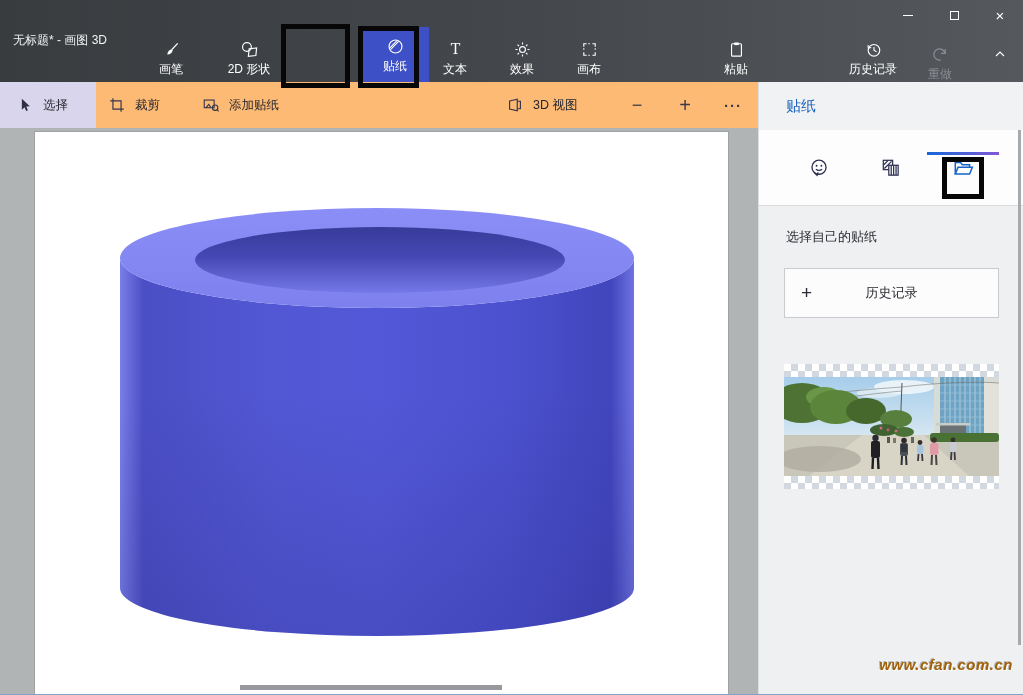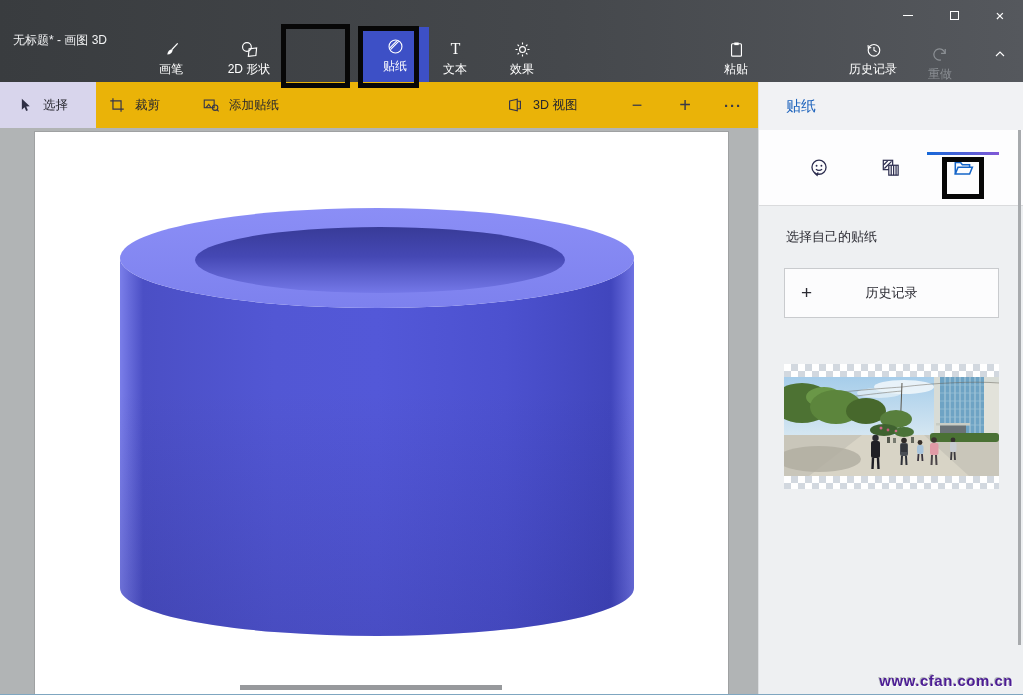--- a/index.html
+++ b/index.html
@@ -23,21 +23,21 @@
         align-items:center;justify-content:center;gap:4px;color:#fff;font-size:12px;}
   .rbtn svg{width:19px;height:19px;display:block;}
   .rbtn .lbl{line-height:1;white-space:nowrap;}
   .rbtn.sel{top:27px;height:55px;width:68px;background:#3d50c6;}
   .rbtn.disabled{color:#8a8e93;justify-content:flex-end;}
   .chev{position:absolute;top:40px;left:986px;width:28px;height:28px;display:flex;
         align-items:center;justify-content:center;}
   
   .ann{position:absolute;border:5px solid #070707;pointer-events:none;z-index:50;}
   
-  .subbar{position:absolute;left:0;top:82px;width:1023px;height:46px;background:#eab308;padding-left:28px;}
+  .subbar{position:absolute;left:0;top:82px;width:1023px;height:46px;background:#fdba74;padding-left:28px;}
   .sbtn{position:absolute;top:0;height:46px;display:flex;align-items:center;gap:9px;
         font-size:12.5px;color:#26262e;}
   .sbtn svg{width:18px;height:18px;display:block;}
   .sbtn.active{background:#d8d5ec;}
   .zbtn{position:absolute;top:0;height:46px;width:40px;display:flex;align-items:center;
         justify-content:center;color:#3a3a48;}
   
   .workspace{position:absolute;left:0;top:128px;width:758px;height:567px;background:#b1b4b5;}
   .canvas{position:absolute;left:35px;top:4px;width:693px;height:563px;background:#fff;
           box-shadow:0 0 0 1px rgba(0,0,0,.10);}
@@ -61,22 +61,22 @@
          border:1px solid #c9cbce;display:flex;align-items:center;justify-content:center;
          font-size:13px;color:#2b2b33;}
   .p-add .plus{position:absolute;left:16px;font-size:19px;color:#2b2b33;}
   .thumb{position:absolute;left:25px;top:282px;width:215px;height:125px;background:#fff;
          background-image:
            linear-gradient(45deg,#d2d8df 25%,transparent 25%,transparent 75%,#d2d8df 75%),
            linear-gradient(45deg,#d2d8df 25%,transparent 25%,transparent 75%,#d2d8df 75%);
          background-size:14px 14px;background-position:0 0,7px 7px;}
   .thumb svg{position:absolute;left:0;top:13px;width:215px;height:99px;display:block;}
   .vscroll{position:absolute;left:259px;top:48px;width:3px;height:515px;background:#a7aaad;}
-  .wm{position:absolute;right:10px;bottom:6px;font-size:15px;font-weight:bold;
-      color:#4c1d95;text-shadow:1px 1px 0 #fafbfc,-1px -1px 0 #b4b7ba;letter-spacing:.5px;}
+  .wm{position:absolute;right:10px;bottom:22px;font-size:15px;font-weight:bold;font-style:italic;
+      color:#a16207;text-shadow:1px 1px 0 #fafbfc,-1px -1px 0 #b4b7ba;letter-spacing:.5px;}
 </style>
 </head>
 <body>
 
 <div class="app">
 
   <div class="header">
     <div class="titlebar">
       <span class="title">无标题* - 画图 3D</span>
       <div class="winbtn" style="right:92px">
@@ -116,20 +116,27 @@
         <text x="10" y="15" text-anchor="middle" font-size="15" font-family="DejaVu Serif,serif" fill="#fff">T</text>
         </svg>
       <span class="lbl">文本</span>
     </div>
     <div class="rbtn" style="left:490px">
       <svg viewBox="0 0 20 20" fill="none" stroke="#fff" stroke-width="1.2">
         <circle cx="10" cy="10" r="3.1"></circle>
         <path d="M10 2.6 v2.2 M10 15.2 v2.2 M2.6 10 h2.2 M15.2 10 h2.2 M4.8 4.8 l1.5 1.5 M13.7 13.7 l1.5 1.5 M15.2 4.8 l-1.5 1.5 M6.3 13.7 l-1.5 1.5"></path>
         </svg>
       <span class="lbl">效果</span>
+    </div>
+    <div class="rbtn" style="left:557px">
+      <svg viewBox="0 0 20 20" fill="none" stroke="#fff" stroke-width="1.2">
+        <path d="M4 7 V4 h3 M13 4 h3 v3 M16 13 v3 h-3 M7 16 H4 v-3"></path>
+        <path d="M8.7 4 h2.6 M8.7 16 h2.6 M4 8.7 v2.6 M16 8.7 v2.6" stroke-dasharray="1.6 1.4"></path>
+        </svg>
+      <span class="lbl">画布</span>
     </div>
     <div class="rbtn" style="left:704px">
       <svg viewBox="0 0 20 20" fill="none" stroke="#fff" stroke-width="1.2">
         <rect x="4.8" y="4" width="10.4" height="13" rx="1"></rect>
         <rect x="7.7" y="2.6" width="4.6" height="2.8" fill="#fff" stroke="none"></rect>
         </svg>
       <span class="lbl">粘贴</span>
     </div>
     <div class="rbtn" style="left:838px;width:70px">
       <svg viewBox="0 0 20 20" fill="none" stroke="#fff" stroke-width="1.2">

